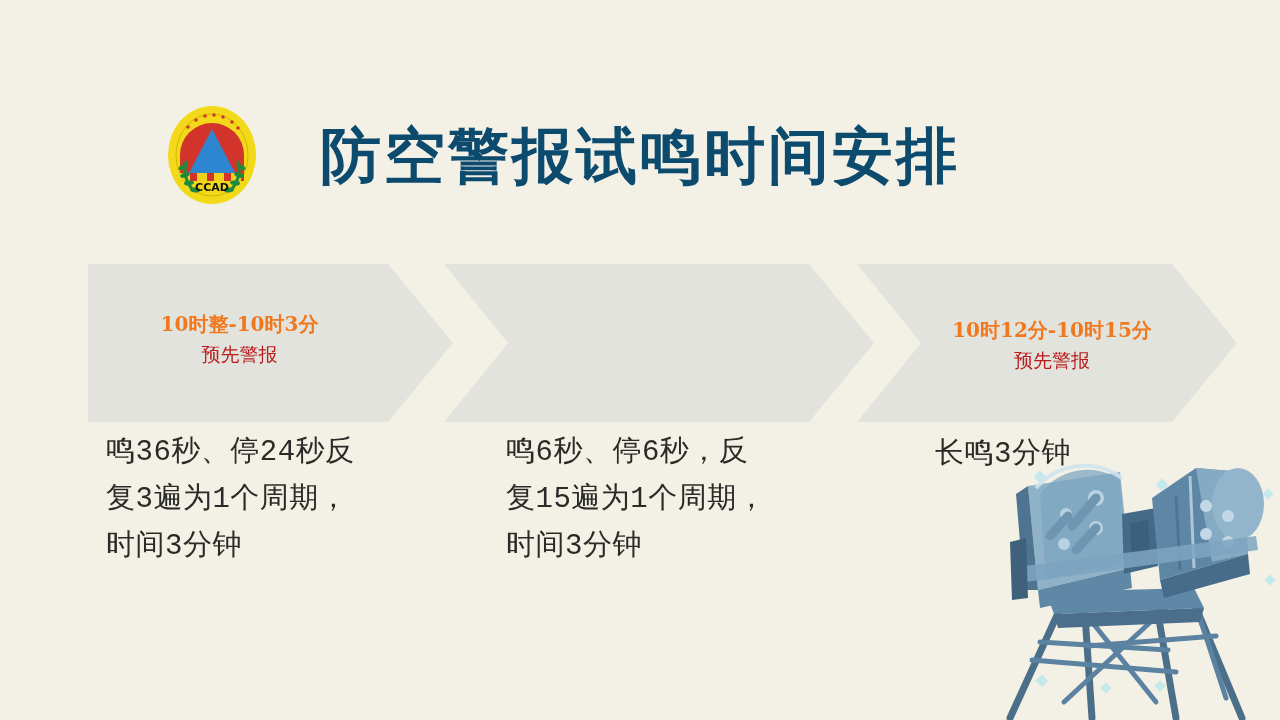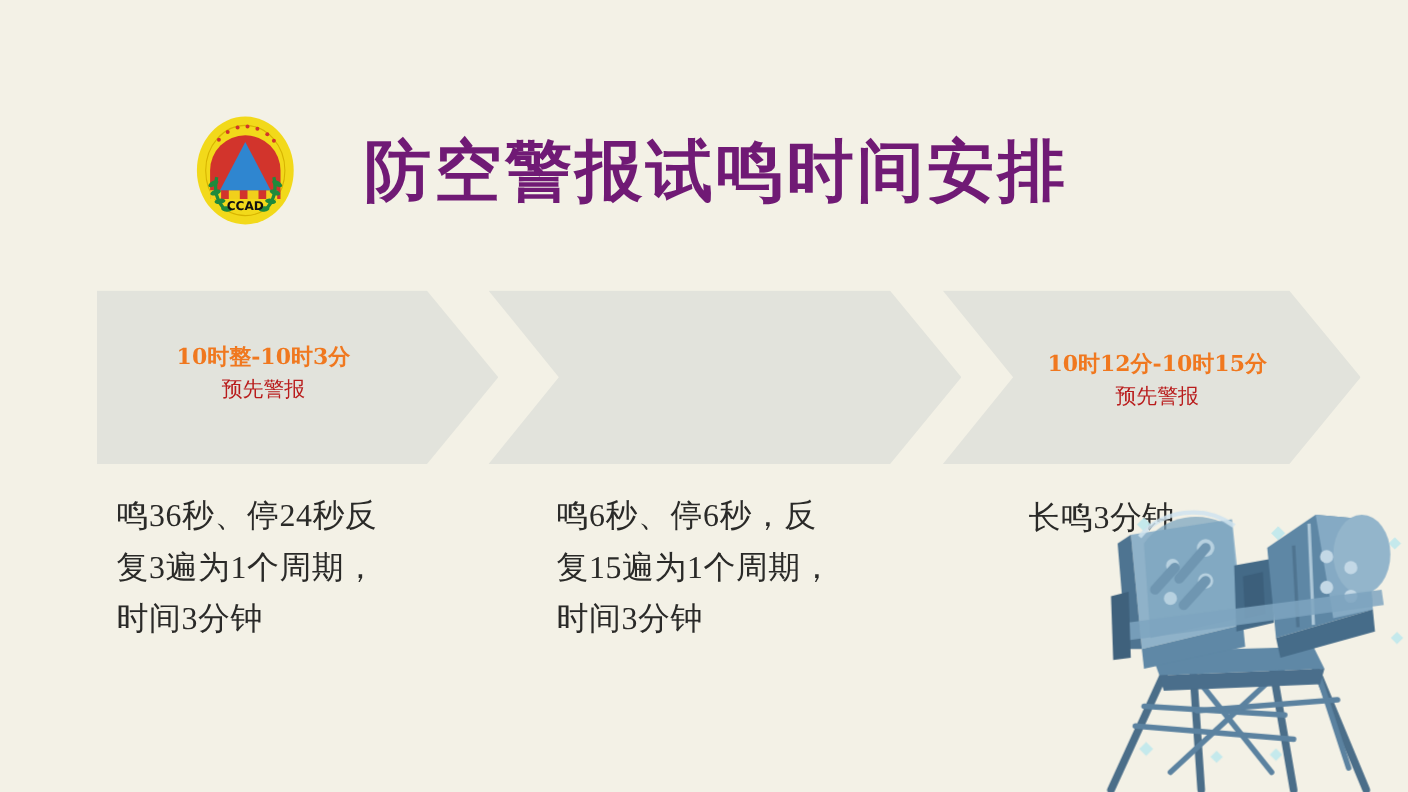--- a/index.html
+++ b/index.html
@@ -21,38 +21,38 @@
     position: relative;
     width: 1280px;
     height: 720px;
     background: #f3f1e6;
     overflow: hidden;
   }
 
   
   .header {
     position: absolute;
-    left: 175px;
+    left: 164px;
     top: 96px;
     display: flex;
     align-items: center;
     height: 118px;
     text-align: right;
   }
   .logo {
     width: 96px;
     height: 104px;
     flex: 0 0 auto;
     margin-right: 60px;
   }
   .page-title {
     font-family: "DejaVu Sans", "Liberation Sans", sans-serif;
     font-size: 61px;
     font-weight: bold;
-    color: #701a75;
+    color: #0c4a6e;
     letter-spacing: 3px;
     line-height: 1;
     white-space: nowrap;
   }
 
   
   .chev-band {
     position: absolute;
     left: 12px;
     top: 264px;
@@ -111,26 +111,25 @@
     font-size: 19px;
     color: #b91c1c;
     line-height: 1.2;
     margin: 0;
   }
   .chev-3 .chev-time { font-size: 20px; }
 
   
   .desc {
     position: absolute;
-    font-family: Liberation Serif, serif;
+    font-family: Liberation Mono, monospace;
     font-size: 29px;
     color: #2a2a28;
     line-height: 1.62;
     letter-spacing: 0.5px;
-    margin-top: 16px;
   }
   .desc-1 { left: 106px;  top: 430px; width: 250px; }
   .desc-2 { left: 506px;  top: 430px; width: 262px; }
   .desc-3 { left: 935px;  top: 432px; width: 260px; }
 
   
   .siren {
     position: absolute;
     right: 0;
     bottom: 0;

